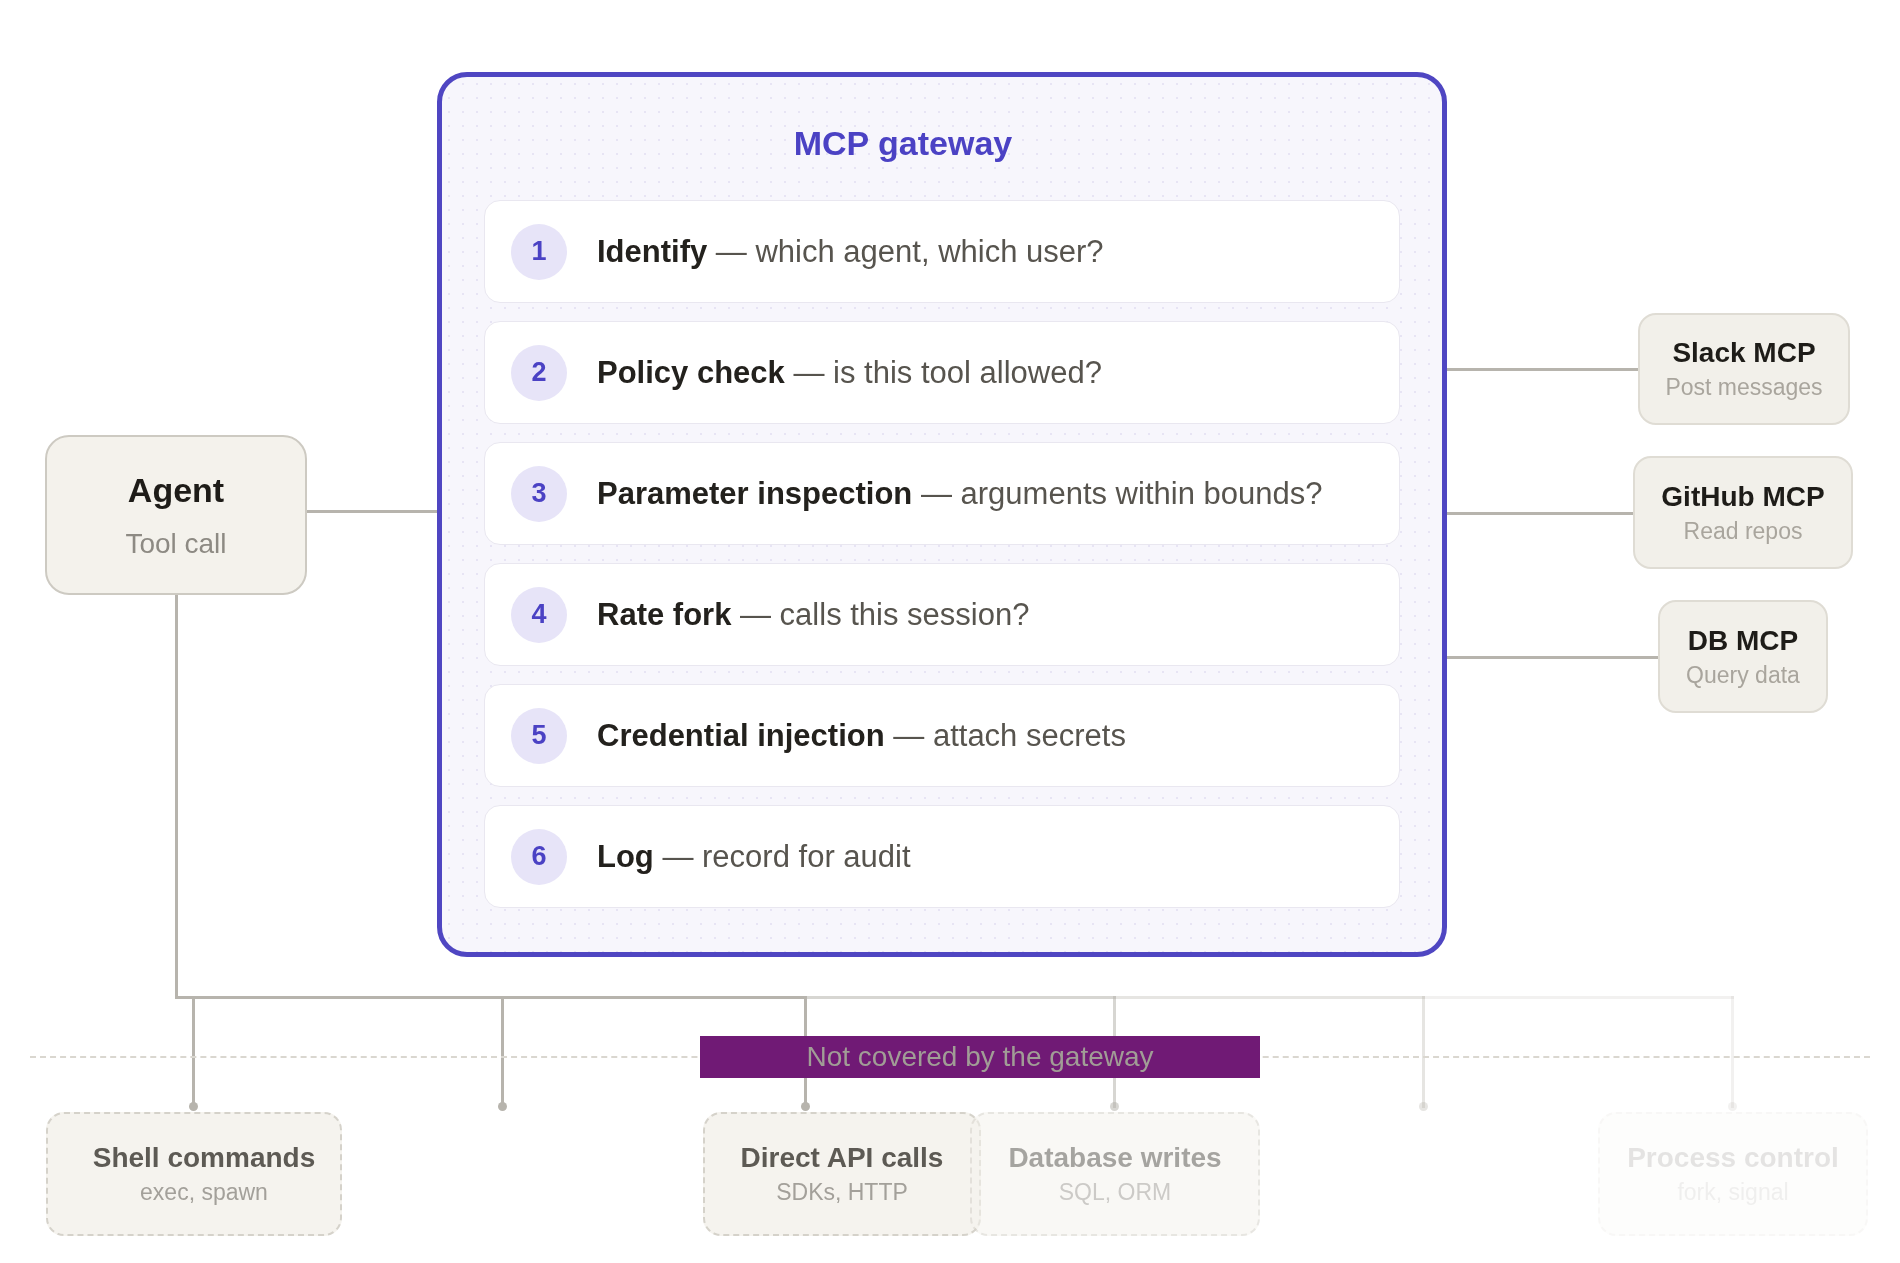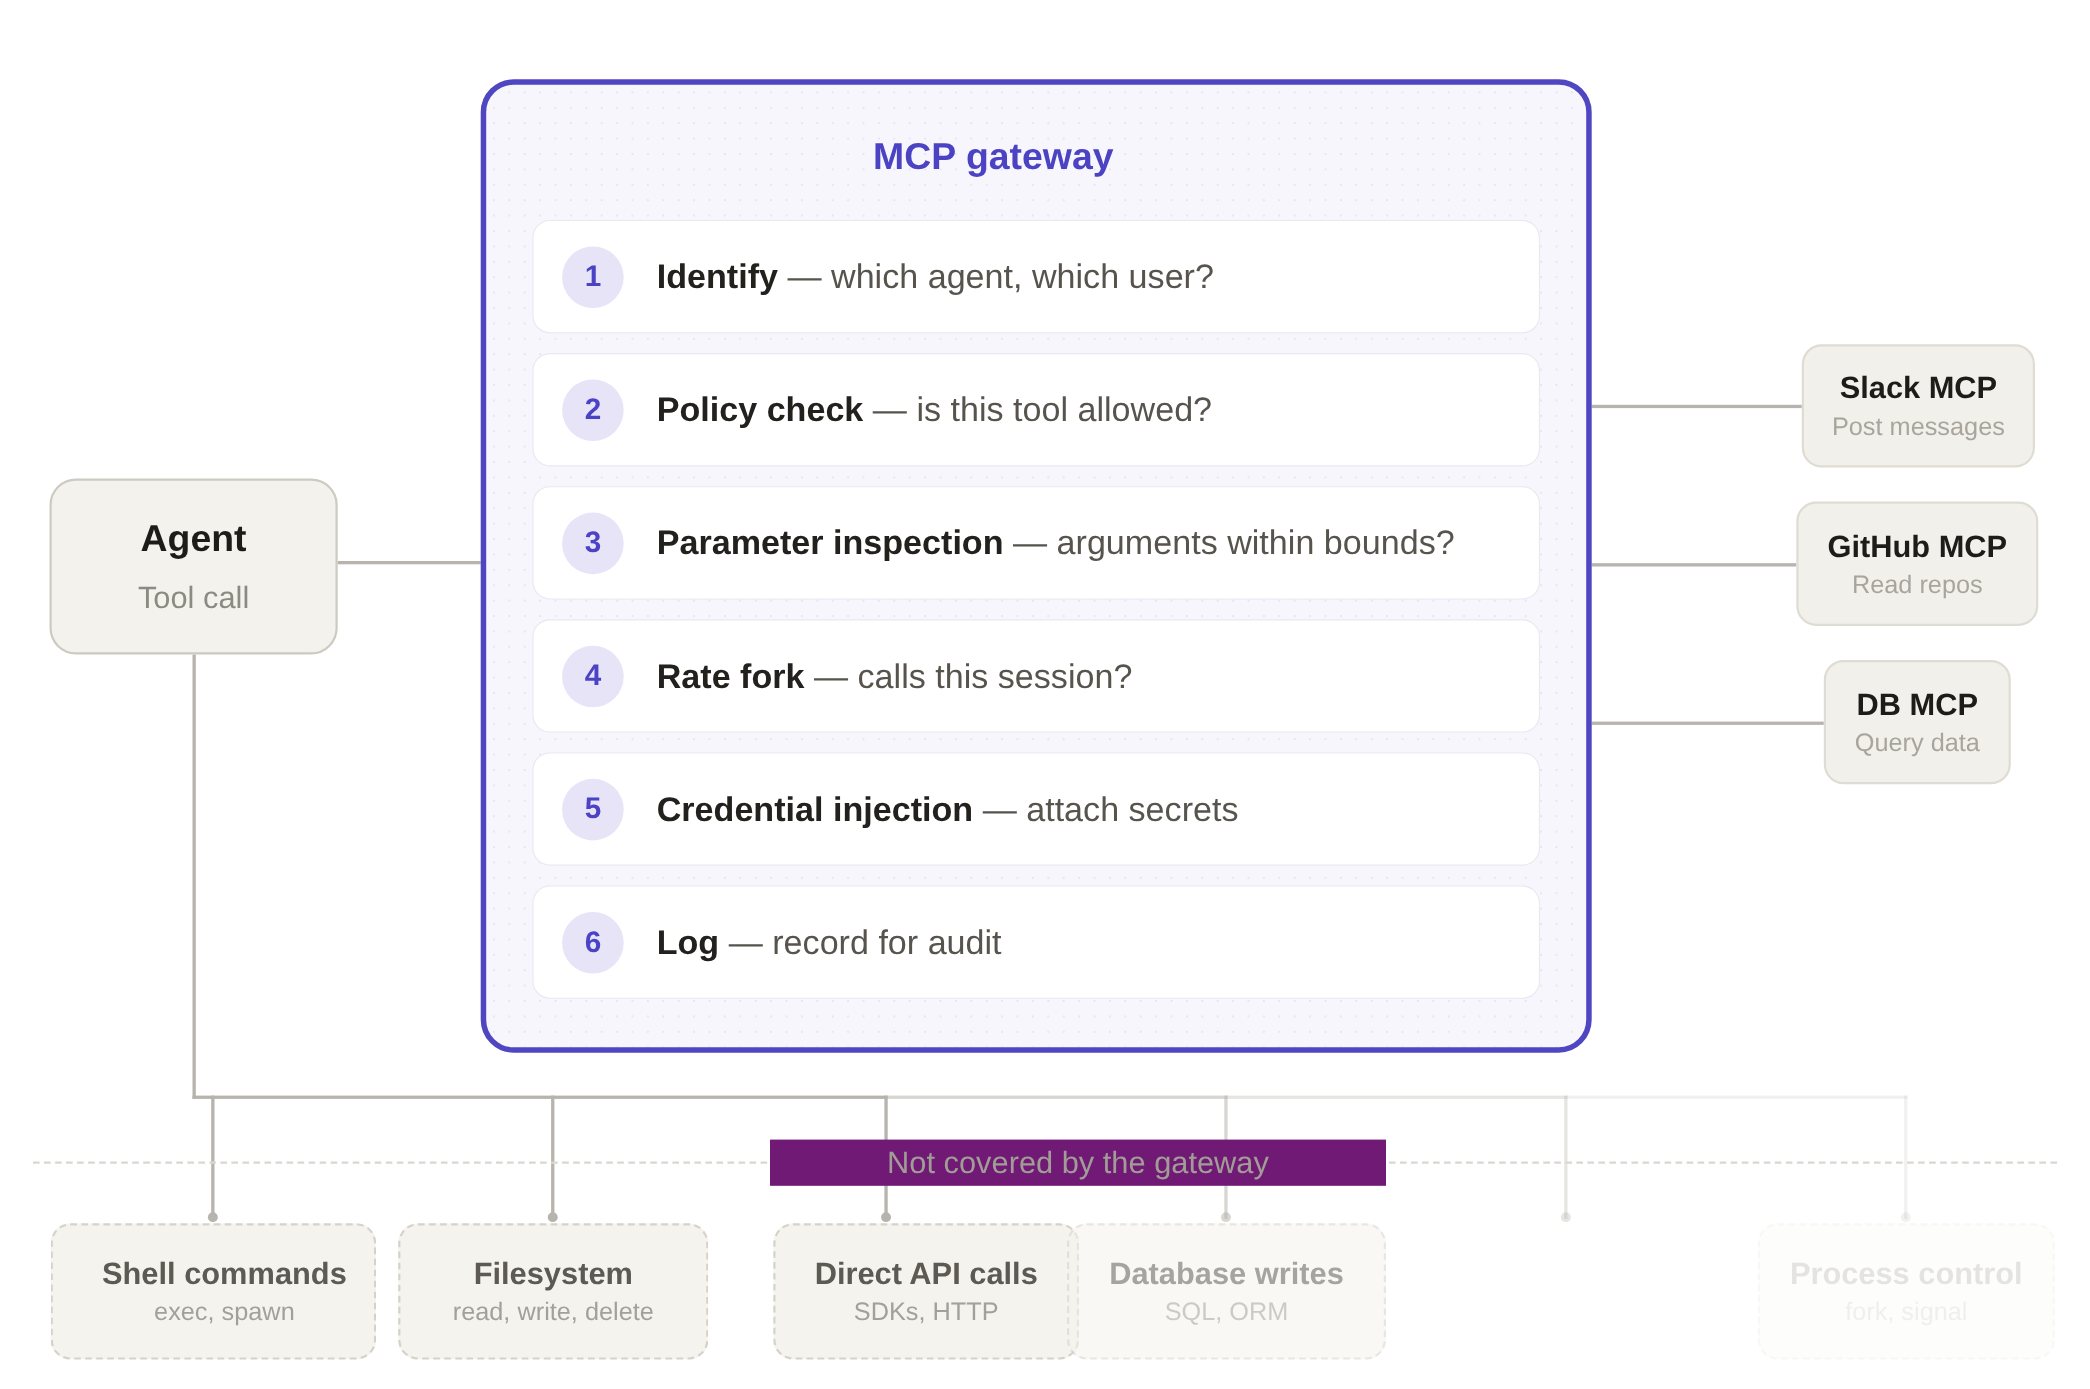--- a/index.html
+++ b/index.html
@@ -144,24 +144,20 @@
     <div class="mcp-sub">Query data</div>
   </div>
 
   <div class="dashed-sep"></div>
   <div class="sep-label">Not covered by the gateway</div>
 
   <div class="risk-box" style="left:46px;width:296px;padding-left:20px;">
     <div class="risk-title">Shell commands</div>
     <div class="risk-sub">exec, spawn</div>
   </div>
-  <div class="risk-box" style="left:362px;width:282px;">
-    <div class="risk-title">Filesystem</div>
-    <div class="risk-sub">read, write, delete</div>
-  </div>
   <div class="risk-box" style="left:667px;width:278px;margin-left:36px;">
     <div class="risk-title">Direct API calls</div>
     <div class="risk-sub">SDKs, HTTP</div>
   </div>
   <div class="risk-box" style="left:970px;width:290px;opacity:0.55;">
     <div class="risk-title">Database writes</div>
     <div class="risk-sub">SQL, ORM</div>
   </div>
   <div class="risk-box" style="left:1598px;width:270px;opacity:0.16;">
     <div class="risk-title">Process control</div>

